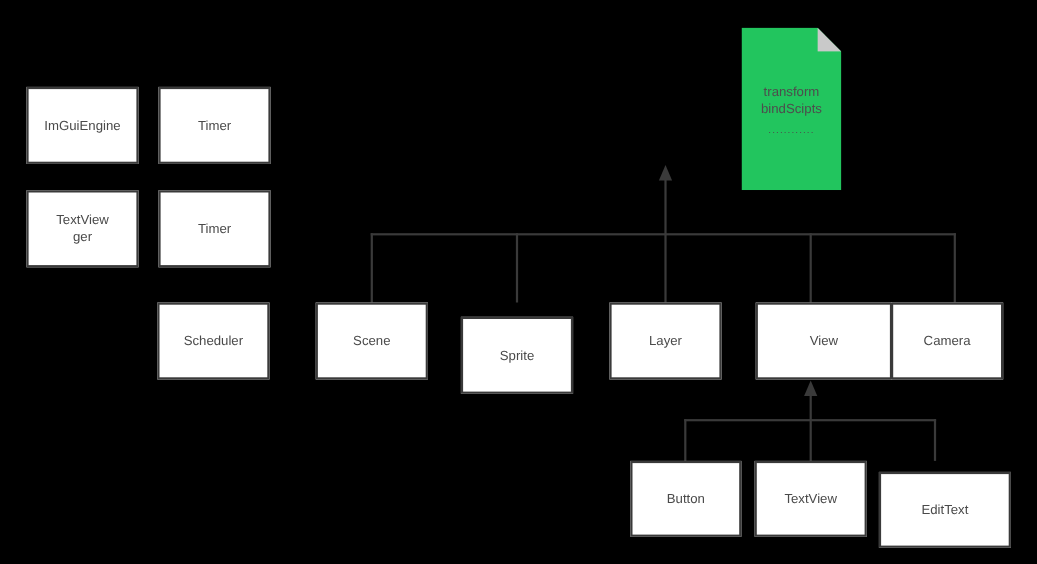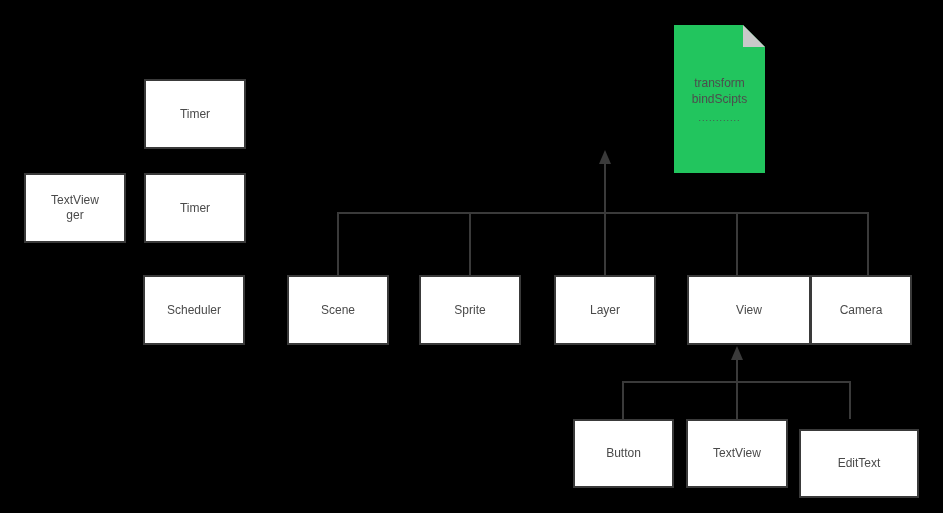--- a/index.html
+++ b/index.html
@@ -28,21 +28,21 @@
     color: #4a4a4a;
     white-space: pre-line;
   }
   .n-imguiengine  { left: 24px;  top: 79px;  width: 102px; height: 70px; }
   .n-engine       { left: 144px; top: 79px;  width: 102px; height: 70px; }
   .n-scenemanager { left: 24px;  top: 173px; width: 102px; height: 70px; }
   .n-timer        { left: 144px; top: 173px; width: 102px; height: 70px; }
   .n-scheduler    { left: 143px; top: 275px; width: 102px; height: 70px; }
   .n-gameobject   { left: 554px; top: 80px;  width: 103px; height: 70px; }
   .n-scene        { left: 287px; top: 275px; width: 102px; height: 70px; }
-  .n-sprite       { left: 419px; top: 275px; width: 102px; height: 70px; }
+  .n-sprite       { left: 419px; top: 288px; width: 102px; height: 70px; }
   .n-layer        { left: 554px; top: 275px; width: 102px; height: 70px; }
   .n-view         { left: 687px; top: 275px; width: 124px; height: 70px; }
   .n-camera       { left: 810px; top: 275px; width: 102px; height: 70px; }
   .n-button       { left: 573px; top: 419px; width: 101px; height: 69px; }
   .n-textview     { left: 686px; top: 419px; width: 102px; height: 69px; }
   .n-edittext     { left: 799px; top: 429px; width: 120px; height: 69px; }
   
   .edge { position: absolute; background: #3a3a3a; }
   .e-h1       { left: 337px; top: 212px; width: 532px; height: 2px; }
   .e-scene    { left: 337px; top: 212px; width: 2px; height: 63px; }
@@ -84,20 +84,23 @@
     clip-path: polygon(0 0, 100% 100%, 0 100%);
   }
   .note-line { font-size: 12px; line-height: 16px; color: #4d4d4d; }
   .note-dots { font-size: 9px; line-height: 10px; letter-spacing: 1px; color: #4d4d4d; margin-top: 6px; }
 </style>
 </head>
 <body>
 
 <div class="canvas">
 
+  <div class="node n-imguiengine">
+    <span class="node-label">ImGuiEngine</span>
+  </div>
   <div class="node n-engine">
     <span class="node-label">Timer</span>
   </div>
   <div class="node n-scenemanager">
     <span class="node-label">TextView
 ger</span>
   </div>
   <div class="node n-timer">
     <span class="node-label">Timer</span>
   </div>

